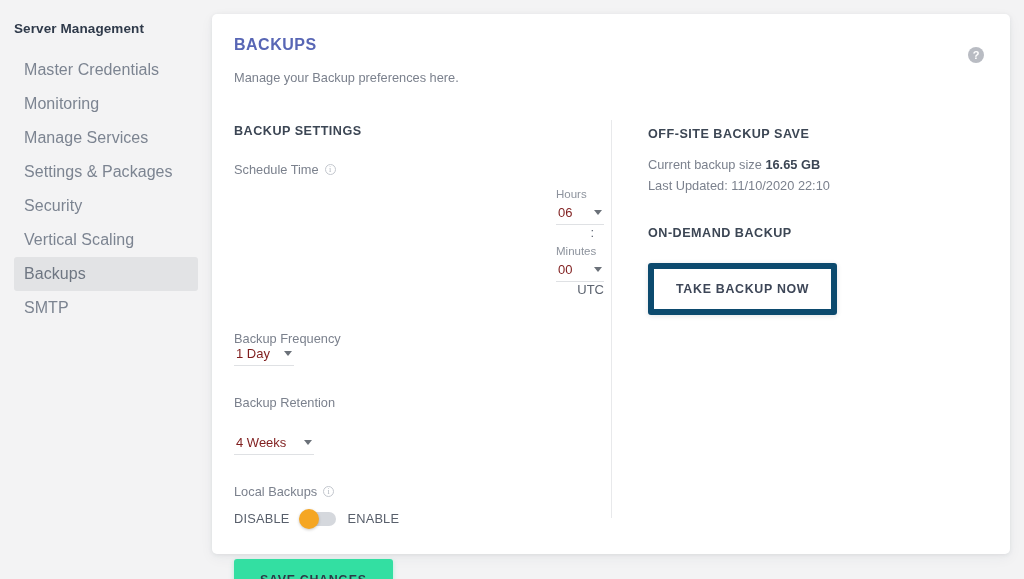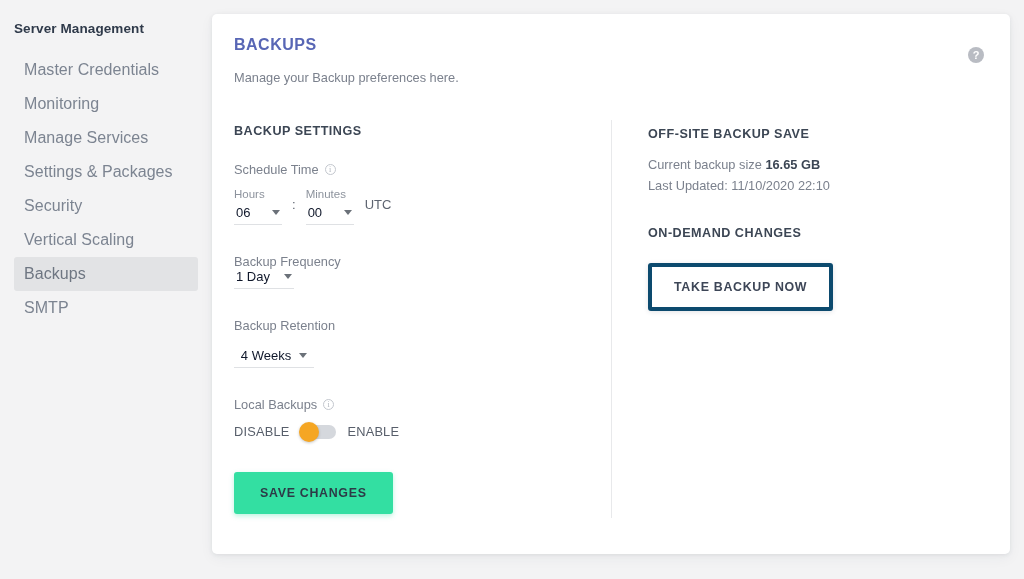--- a/index.html
+++ b/index.html
@@ -156,43 +156,44 @@
     text-align: center;
     color: #b0b5bd;
     font-style: normal;
     font-family: "Liberation Serif", serif;
     cursor: pointer;
   }
 
   
   .schedule-row {
     display: flex;
-    align-items: center;
+    align-items: flex-end;
     gap: 0;
     margin-top: 11px;
+    flex-direction: column;
   }
 
   .time-group { width: 48px; }
 
   .time-cap {
     font-size: 11.5px;
     color: #8d939d;
     margin-bottom: 5px;
     display: block;
   }
 
   .select {
     display: flex;
     align-items: center;
     justify-content: space-between;
     border-bottom: 1px solid #dfe1e4;
     padding: 0 2px 4px 2px;
     cursor: pointer;
     font-size: 13px;
-    color: #0f172a;
+    color: #7f1d1d;
   }
 
   .caret {
     width: 0; height: 0;
     border-left: 4px solid transparent;
     border-right: 4px solid transparent;
     border-top: 5px solid #6b7179;
     margin-left: 8px;
   }
 
@@ -204,21 +205,21 @@
 
   .utc {
     font-size: 13px;
     color: #5d6470;
     padding: 0 0 5px 11px;
   }
 
   .mt-28 { margin-top: 29px; }
 
   .sel-box-sm { width: 60px; }
-  .sel-box-md { width: 80px; margin-top: 15px; justify-content: center; }
+  .sel-box-md { width: 80px; margin-top: 25px; }
 
   
   .toggle-row {
     display: flex;
     align-items: center;
     margin-top: 12px;
     gap: 11px;
   }
 
   .toggle-text {
@@ -281,21 +282,21 @@
     line-height: 1.56;
     margin-top: 12px;
     width: 332px;
   }
 
   .btn-take {
     display: inline-block;
     margin-top: 23px;
     background: #ffffff;
     color: #3d4657;
-    border: 4px solid #0c4a6e;
+    border: 6px solid #0c4a6e;
     border-radius: 3px;
     font-size: 12.4px;
     font-weight: bold;
     letter-spacing: 0.7px;
     padding: 13px 22px;
     cursor: pointer;
     box-shadow: 0 1px 5px rgba(40,50,70,0.13);
     font-family: "Liberation Sans", sans-serif;
   }
 </style>
@@ -396,20 +397,20 @@
 
       <div class="section-head">OFF-SITE BACKUP SAVE</div>
 
       <div class="rc-line" style="margin-top:16px;">
         <span>Current backup size</span>
         <b>16.65 GB</b>
       </div>
 
       <div class="rc-line">Last Updated: 11/10/2020 22:10</div>
 
-      <div class="section-head rc-head2">ON-DEMAND CHANGES</div>
+      <div class="section-head rc-head2">ON-DEMAND BACKUP</div>
 
 
       <button class="btn-take">TAKE BACKUP NOW</button>
     </div>
 
   </section>
 </div>
 
 </body></html>

